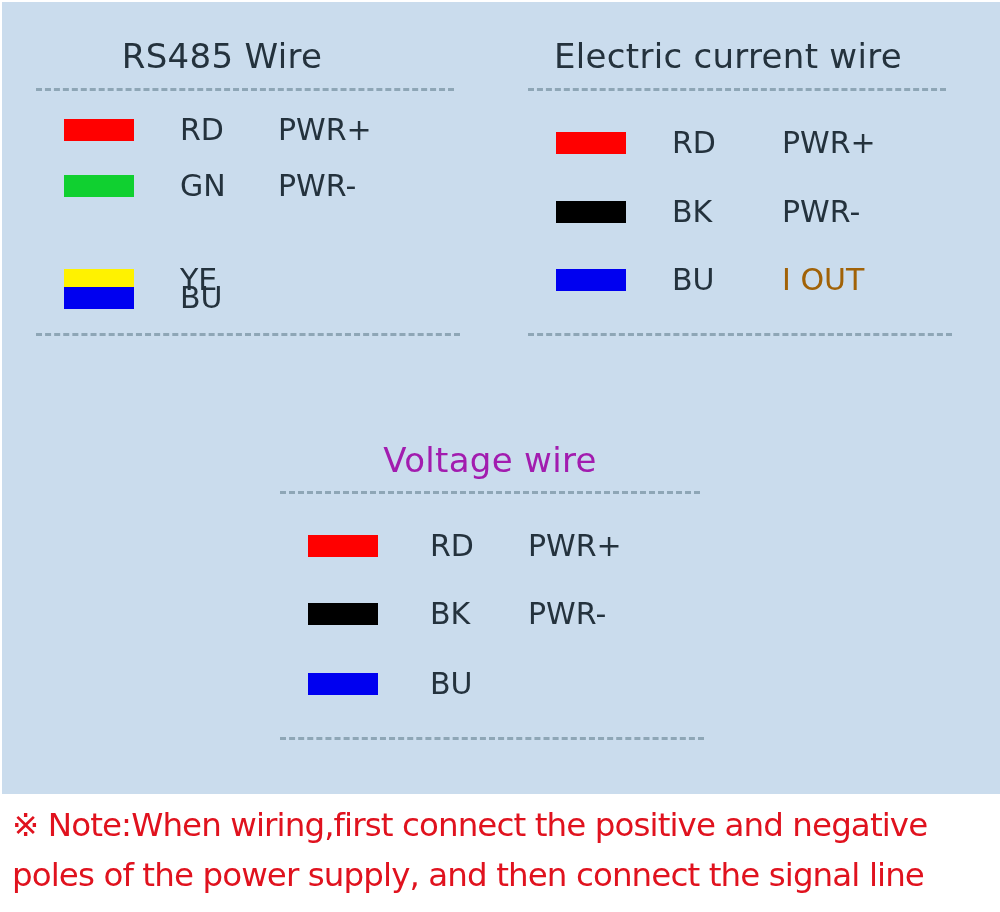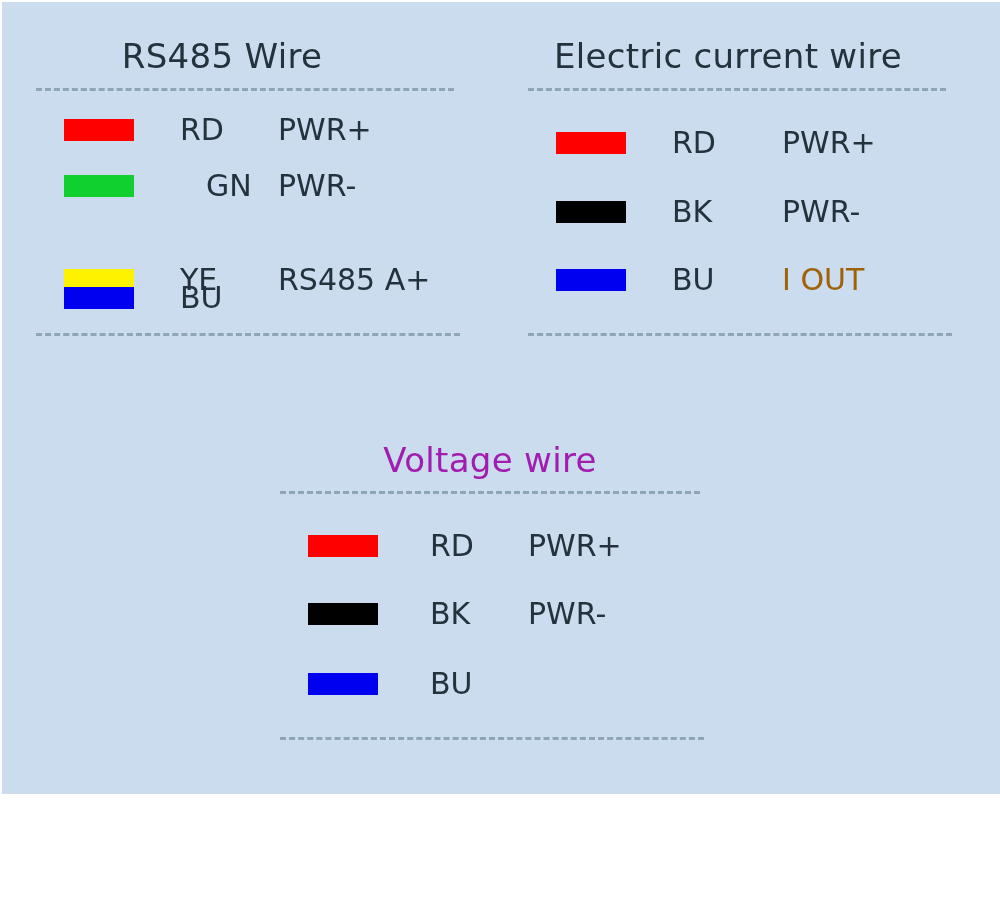--- a/index.html
+++ b/index.html
@@ -42,27 +42,26 @@
     <div class="title" style="top: 4px; left: -20px; right: 30px; color: rgb(36, 50, 61);">RS485 Wire</div>
     <div class="dash" style="left: 4px; width: 418px; top: 56px; border-top-color: rgb(142, 166, 182);"></div>
 
     <div class="row" style="top:78px; width:430px;">
       <div class="swatch" style="left: 32px; top: 9px; background: rgb(255, 0, 0);"></div>
       <div class="code" style="left: 148px; color: rgb(36, 50, 61);">RD</div>
       <div class="func" style="left: 246px; color: rgb(36, 50, 61);">PWR+</div>
     </div>
     <div class="row" style="top:134px; width:430px;">
       <div class="swatch" style="left: 32px; top: 9px; background: rgb(16, 208, 48);"></div>
-      <div class="code" style="left: 148px; color: rgb(36, 50, 61); margin-left: 26px;">GN</div>
+      <div class="code" style="left: 148px; color: rgb(36, 50, 61);">GN</div>
       <div class="func" style="left: 246px; color: rgb(36, 50, 61);">PWR-</div>
     </div>
     <div class="row" style="top:204px; width:430px;margin-top:24px;">
       <div class="swatch" style="left: 32px; top: 9px; background: rgb(255, 242, 0);"></div>
       <div class="code" style="left: 148px; color: rgb(36, 50, 61);">YE</div>
-      <div class="func" style="left: 246px; color: rgb(36, 50, 61);">RS485 A+</div>
     </div>
     <div class="row" style="top:246px; width:430px;">
       <div class="swatch" style="left: 32px; top: 9px; background: rgb(0, 0, 240);"></div>
       <div class="code" style="left: 148px; color: rgb(36, 50, 61);">BU</div>
     </div>
 
     <div class="dash" style="left: 4px; width: 424px; top: 301px; border-top-color: rgb(142, 166, 182);"></div>
   </div>
 
   <div class="group" style="left:526px; top:30px; width:430px; height:310px;">
@@ -103,13 +102,17 @@
       <div class="func" style="left: 248px; color: rgb(36, 50, 61);">PWR-</div>
     </div>
     <div class="row" style="top:228px; width:430px;">
       <div class="swatch" style="left: 28px; top: 9px; background: rgb(0, 0, 240);"></div>
       <div class="code" style="left: 150px; color: rgb(36, 50, 61);">BU</div>
     </div>
 
     <div class="dash" style="left: 0px; width: 424px; top: 301px; border-top-color: rgb(142, 166, 182);"></div>
   </div>
 
+  <div class="note" style="color: rgb(224, 18, 30);">
+    <div>※ Note:When wiring,first connect the positive and negative</div>
+    <div>poles of the power supply, and then connect the signal line</div>
+  </div>
 </div>
 
 </body></html>

